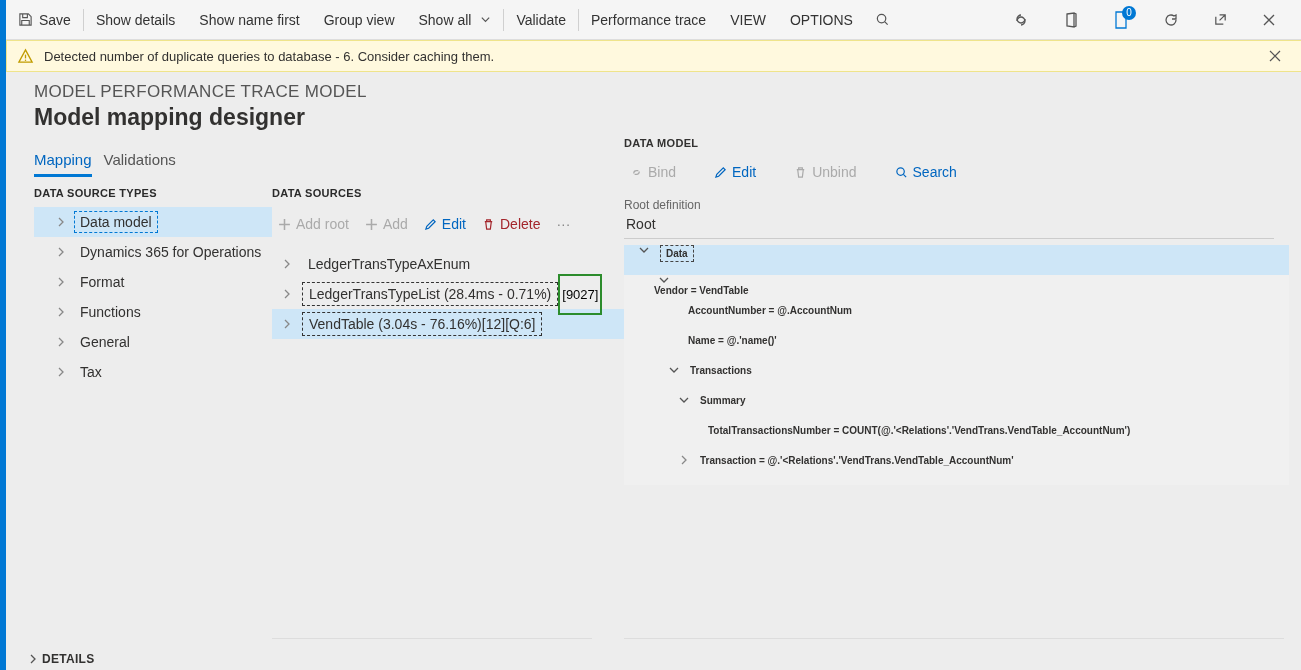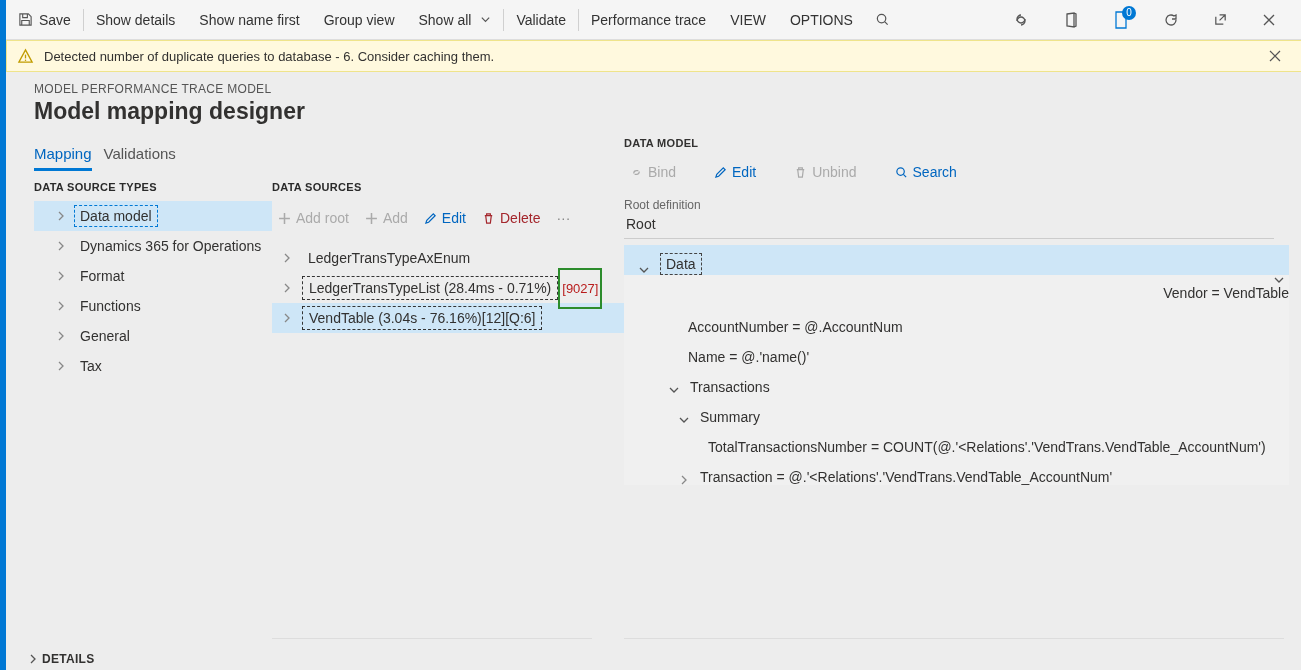--- a/index.html
+++ b/index.html
@@ -11,21 +11,21 @@
   .tb-btn.icon-only { padding:0 10px; gap:0; }
   .tb-sep { width:1px; height:22px; background:#d0d0d0; }
   svg { display:block; }
   .chev-down svg { margin-left:3px; }
 
   .warn { display:flex; align-items:center; height:32px; background:#fff9de; border:1px solid #efe48b; font-size:13px; padding:0 10px; }
   .warn .msg { margin-left:10px; flex:1; }
   .warn .close { width:24px; text-align:center; cursor:pointer; font-size:14px; }
 
   .page { padding: 10px 10px 0 28px; }
-  .crumb { font-size:12px; color:#555; letter-spacing:.3px; }
+  .crumb { font-size:17px; color:#555; letter-spacing:.3px; }
   .page-title { font-size:23px; font-weight:600; margin-top:2px; }
 
   .tabs { display:flex; gap:12px; margin-top:14px; padding-left:0px; }
   .tab { font-size:15px; padding:6px 0; color:#555; cursor:pointer; }
   .tab.active { color:#0066c0; border-bottom:3px solid #0078d4; font-weight:500;}
 
   .cols { display:flex; margin-top:10px; padding-left:0; }
   .col1 { width:238px; }
   .col2 { width:355px; position:relative; }
   .col3 { flex:1; position:absolute; left:624px; right:12px; top:137px; }
@@ -45,30 +45,30 @@
   .ds-btn.disabled { color:#aaa; }
   .ds-btn.blue { color:#0066c0; }
   .ds-btn.red { color:#a4262c; }
 
   .ds-rows { margin-top:8px; }
   .ds-row { display:flex; align-items:center; height:30px; }
   .ds-row .arrow { width:30px; display:flex; justify-content:center; }
   .ds-row .label { padding:3px 6px; font-size:14px; }
   .ds-row.sel { background:#cee6f7; }
   .ds-row .label.dash { border:1px dashed #333; }
-  .ds-row .green-box { color:#b91c1c; border:2px solid #2c8c2c; padding:11px 2px; margin-left:0px; }
+  .ds-row .green-box { color:#000000; border:2px solid #2c8c2c; padding:11px 2px; margin-left:0px; }
 
   .dm-head { font-size:11px; font-weight:600; letter-spacing:.3px; }
   .dm-toolbar { display:flex; align-items:center; gap:26px; height:40px; margin-top:3px; }
   .root-label { font-size:12px; color:#666; margin-top:6px; }
   .root-val { font-size:14px; padding:4px 2px; }
   .root-line { height:1px; background:#ccc; margin-top:2px; width:650px; }
 
   .dm-tree { margin-top:6px; }
-  .dm-row { display:flex; align-items:flex-end; height:30px; font-size:14px; background:#f0f0f0; }
+  .dm-row { display:flex; align-items:flex-start; height:30px; font-size:10px; background:#f0f0f0;font-weight:bold; }
   .dm-row.sel { background:#cee6f7; }
   .dm-row .arrow { width:20px; display:flex; justify-content:center; }
   .dm-tree .box { padding:2px 5px; border:1px dashed #444; }
 
   .details { position:absolute; left:28px; bottom:4px; display:flex; align-items:center; gap:4px; font-size:12px; font-weight:600; letter-spacing:.3px;}
   .details svg { transform: rotate(0deg); }
 
   .bottom-hr1 { position:absolute; left:272px; top:638px; width:320px; height:1px; background:#ddd;}
   .bottom-hr2 { position:absolute; left:624px; top:638px; width:660px; height:1px; background:#ddd;}
 

